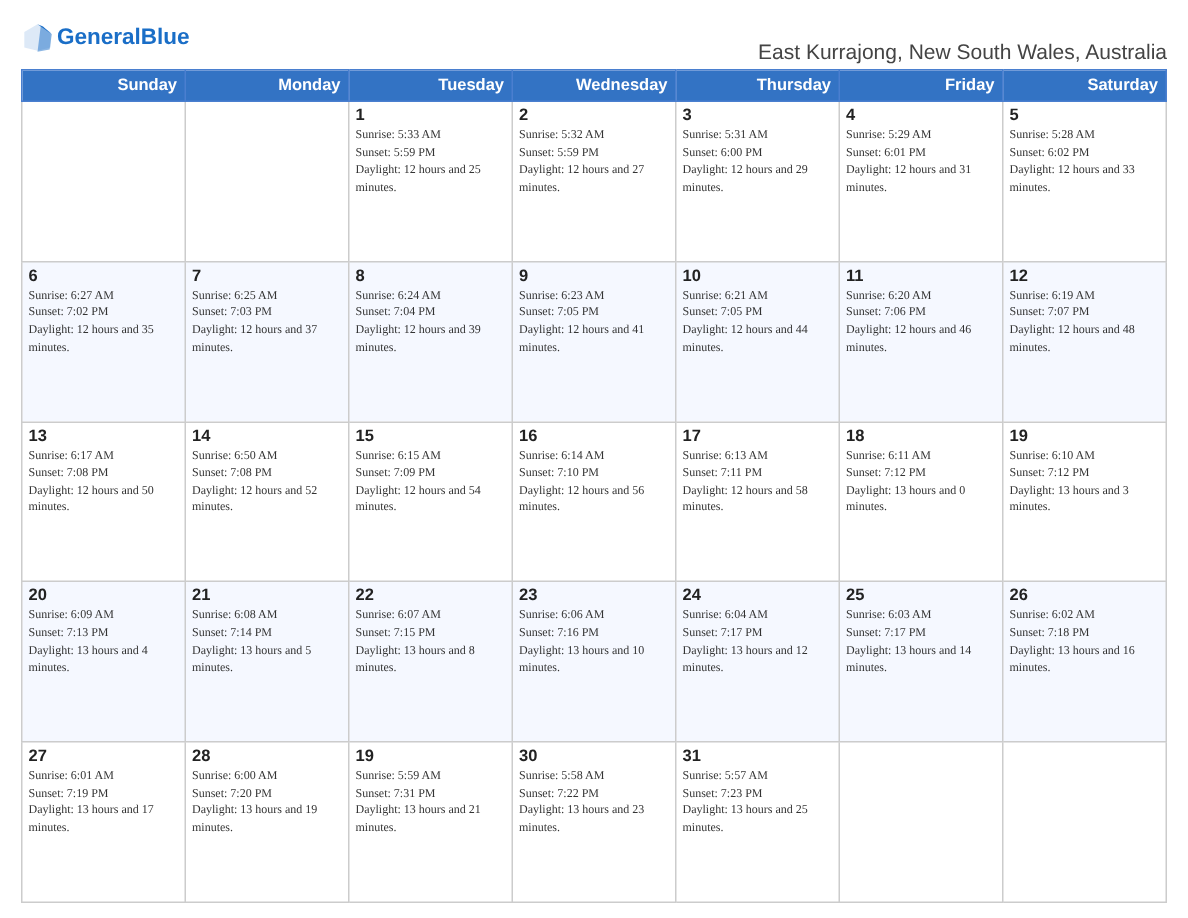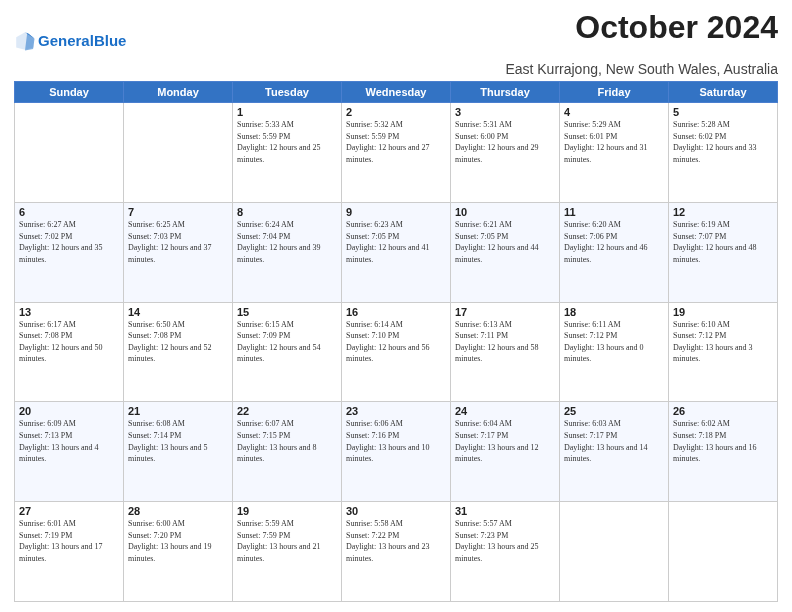--- a/index.html
+++ b/index.html
@@ -19,21 +19,21 @@
     }
     .header {
       display: flex;
       align-items: flex-start;
       justify-content: space-between;
       margin-bottom: 4px;
     }
     .logo {
       display: flex;
       align-items: center;
-      margin-top: 20px;
+      margin-top: 4px;
     }
     .logo-text {
       font-size: 15px;
       font-weight: bold;
       color: #333;
       line-height: 1.1;
     }
     .logo-text span {
       color: #1a6ec7;
     }
@@ -61,21 +61,21 @@
       border: 1px solid #bbb;
       border-collapse: collapse;
       width: 100%;
       table-layout: fixed;
     }
     .calendar th {
       background: #3373c4;
       color: #fff;
       font-size: 11px;
       font-weight: bold;
-      text-align: center;
+      text-align: right;
       padding: 4px 5px;
       border: 1px solid #4a7fcf;
     }
     .calendar td {
       vertical-align: top;
       border: 1px solid #ccc;
       padding: 3px 4px;
       font-size: 8.5px;
       color: #333;
       height: 80px;
@@ -110,21 +110,20 @@
       <svg class="logo-icon" viewBox="0 0 30 30">
         <polygon points="15,3 27,10 27,24 15,27 3,24 3,10" fill="#1a6ec7" opacity="0.15"></polygon>
         <polygon points="18,4 28,12 26,26 15,28" fill="#1a6ec7" opacity="0.5"></polygon>
         <polygon points="15,3 28,12 20,5" fill="#1a6ec7"></polygon>
       </svg>
       <div class="logo-text">
         <div><span>General</span><span style="color:#1a6ec7">Blue</span></div>
       </div>
     </div>
     <div class="title-block">
-      <div class="month-title">October 2024</div>
       <div class="location-subtitle">East Kurrajong, New South Wales, Australia</div>
     </div>
   </div>
 
   <table class="calendar" id="cal-table">
     <thead id="cal-head">
       <tr id="cal-header-row">
           <th>Sunday</th>
           <th>Monday</th>
           <th>Tuesday</th>
@@ -367,21 +366,21 @@
             <div class="day-info">
               <div>Sunrise: 6:00 AM</div>
               <div>Sunset: 7:20 PM</div>
               <div>Daylight: 13 hours and 19 minutes.</div>
             </div>
           </td>
           <td>
             <span class="day-number">19</span>
             <div class="day-info">
               <div>Sunrise: 5:59 AM</div>
-              <div>Sunset: 7:59 PM</div>
+              <div>Sunset: 7:31 PM</div>
               <div>Daylight: 13 hours and 21 minutes.</div>
             </div>
           </td>
           <td>
             <span class="day-number">30</span>
             <div class="day-info">
               <div>Sunrise: 5:58 AM</div>
               <div>Sunset: 7:22 PM</div>
               <div>Daylight: 13 hours and 23 minutes.</div>
             </div>

